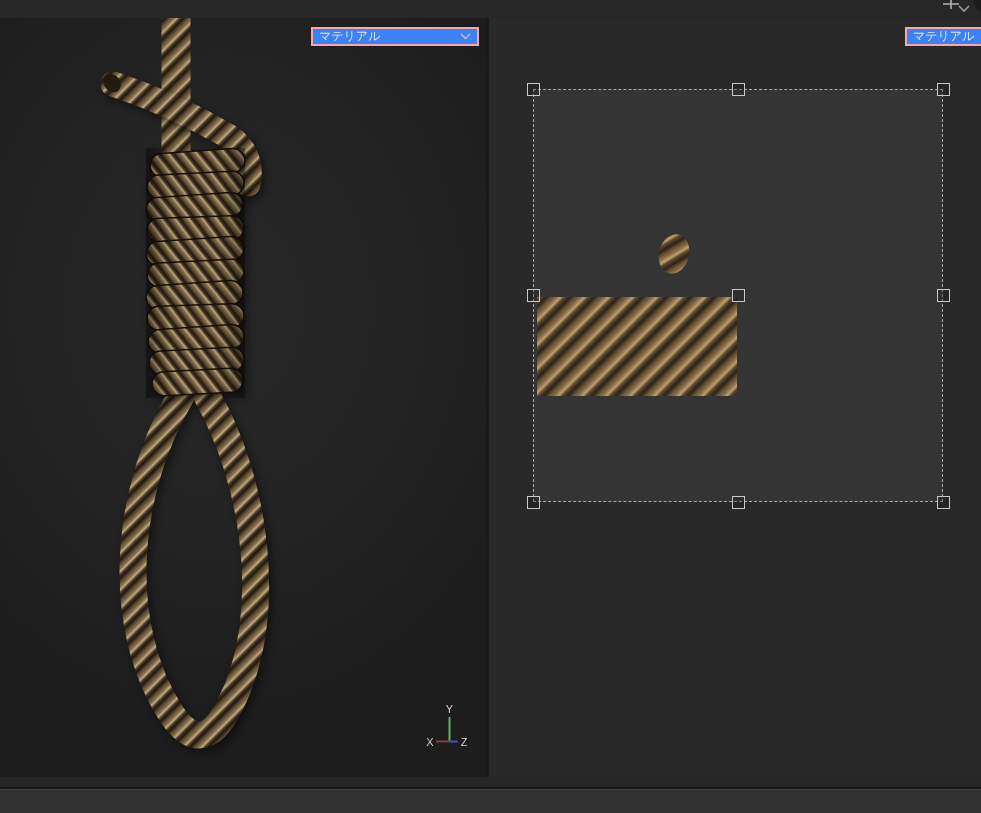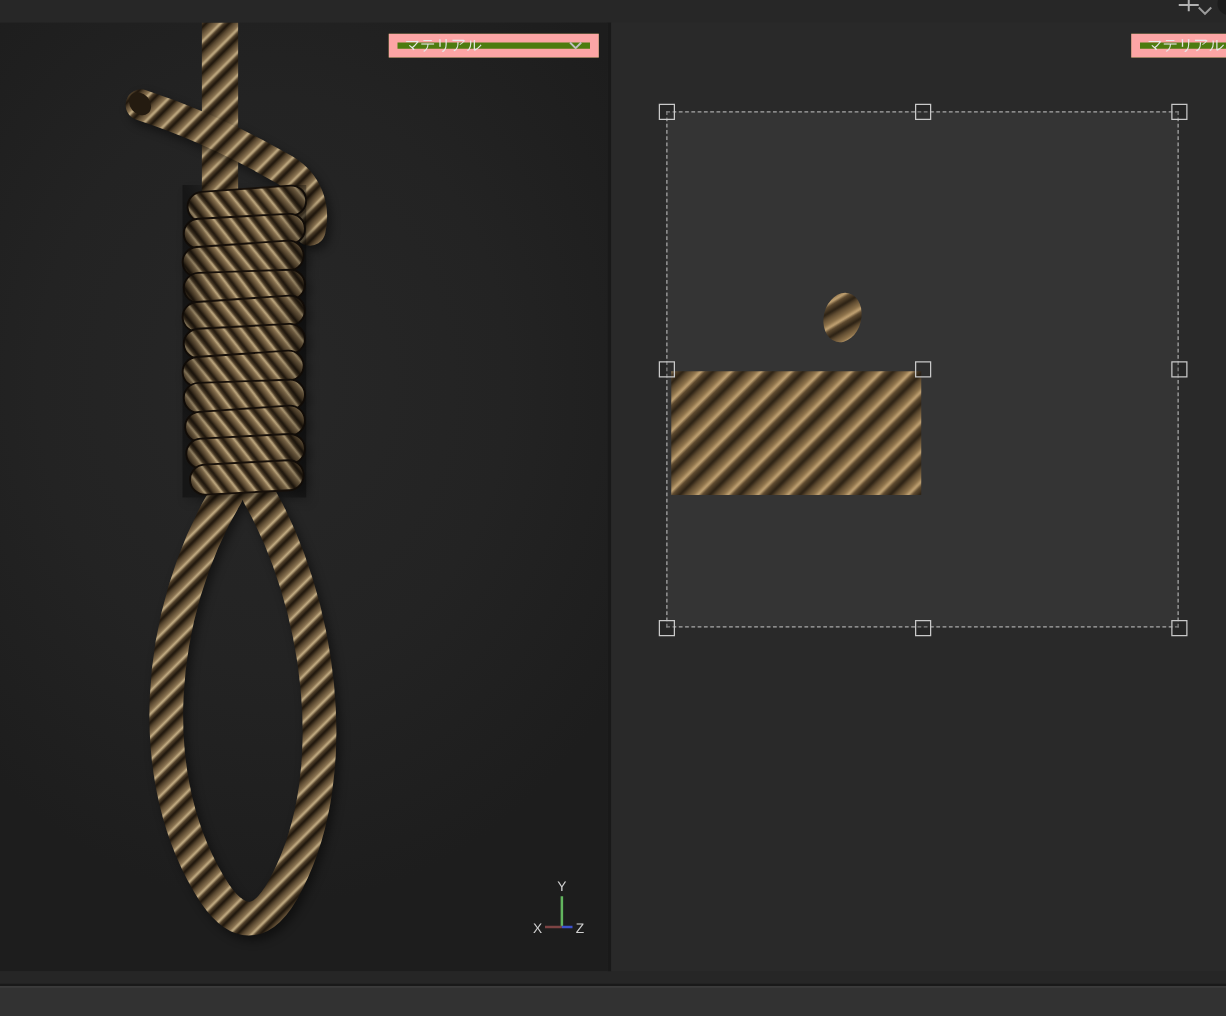--- a/index.html
+++ b/index.html
@@ -14,21 +14,21 @@
   #viewport-3d{position:absolute;left:0;top:18px;width:486px;height:759px;
     background:radial-gradient(ellipse 70% 55% at 45% 38%, #272727 0%, #232323 55%, #1d1d1d 100%);overflow:hidden;}
   #divider{position:absolute;left:486px;top:18px;width:3px;height:769px;background:#191919;}
   #viewport-uv{position:absolute;left:489px;top:18px;width:492px;height:759px;background:#292929;overflow:hidden;}
 
   
   #bottom-strip{position:absolute;left:0;top:777px;width:981px;height:10px;background:#262626;border-bottom:2px solid #191919;}
   #bottom-bar{position:absolute;left:0;top:789px;width:981px;height:24px;background:#323232;border-top:1px solid #404040;}
 
   
-  .dropdown{position:absolute;height:19px;background:#4d7c0f;border:7px solid #fca5a5;
+  .dropdown{position:absolute;height:19px;background:#3b82f6;border:2px solid #fca5a5;
     box-sizing:border-box;display:flex;align-items:center;color:#e8e8e8;font-size:12px;
     padding:0 6px;cursor:default;}
   .dropdown .label{flex:1;white-space:nowrap;overflow:hidden;}
   .dropdown svg{flex:none;}
   #dd-left{left:311px;top:27px;width:168px;}
   #dd-right{left:905px;top:27px;width:90px;}
 
   
   #selection-rect{position:absolute;border:1px dashed #a8a8a8;background:#343434;box-sizing:border-box;}
   .handle{position:absolute;width:13px;height:13px;box-sizing:border-box;

